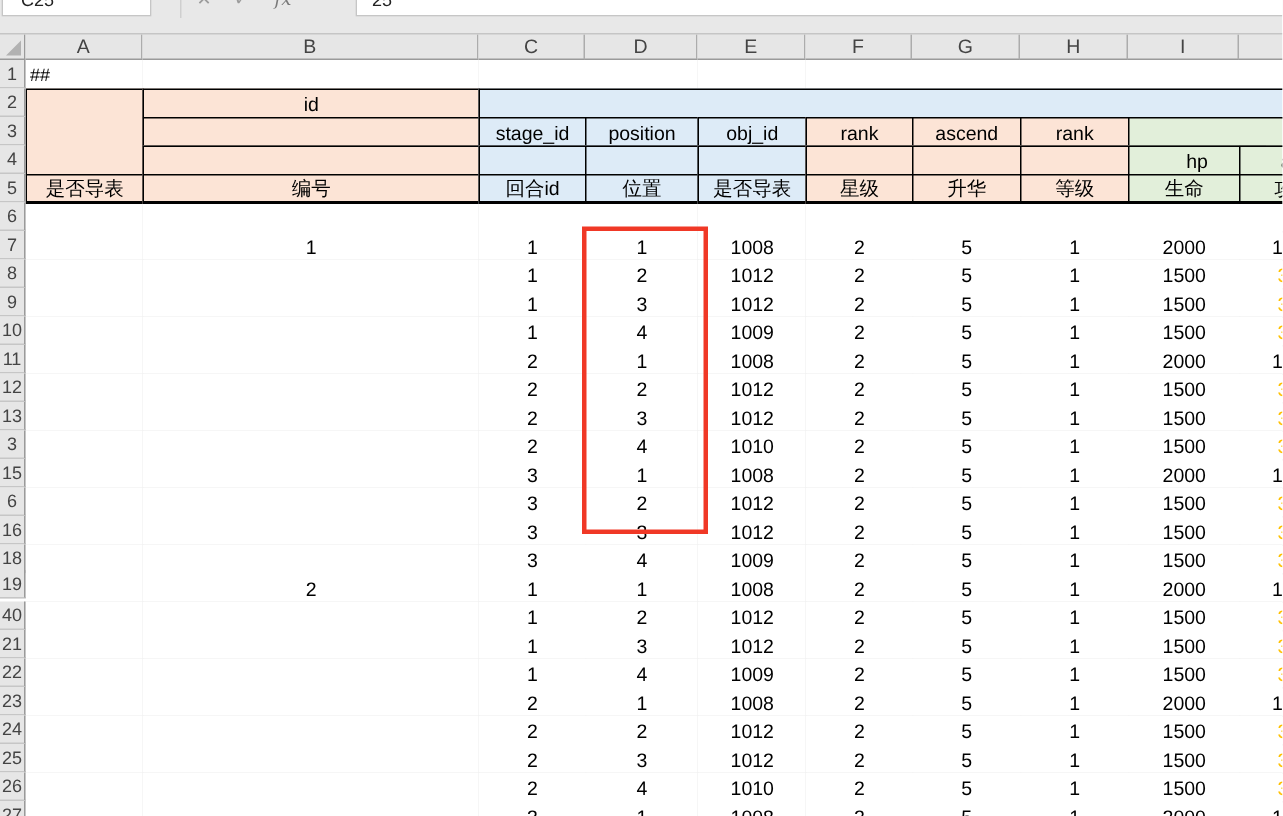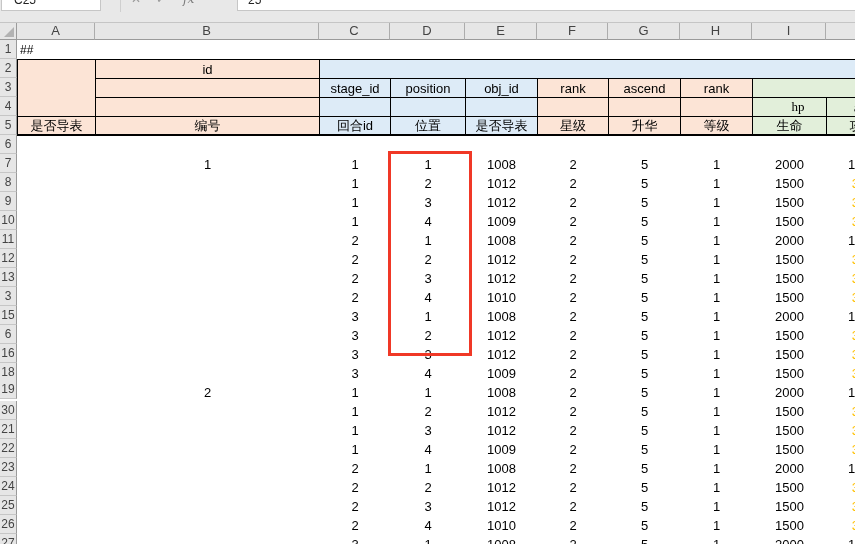--- a/index.html
+++ b/index.html
@@ -347,21 +347,21 @@
       <div class="cell hcell f-pink" style="left: 608px; top: 78px; width: 73px; height: 20px;">ascend</div>
       <div class="cell hcell f-pink" style="left: 680px; top: 78px; width: 73px; height: 20px;">rank</div>
       <div class="cell hcell f-green" style="left: 752px; top: 78px; width: 147px; height: 20px;"></div>
       <div class="cell hcell f-pink" style="left: 95px; top: 97px; width: 225px; height: 20px;"></div>
       <div class="cell hcell f-blue" style="left: 319px; top: 97px; width: 72px; height: 20px;"></div>
       <div class="cell hcell f-blue" style="left: 390px; top: 97px; width: 76px; height: 20px;"></div>
       <div class="cell hcell f-blue" style="left: 465px; top: 97px; width: 73px; height: 20px;"></div>
       <div class="cell hcell f-pink" style="left: 537px; top: 97px; width: 72px; height: 20px;"></div>
       <div class="cell hcell f-pink" style="left: 608px; top: 97px; width: 73px; height: 20px;"></div>
       <div class="cell hcell f-pink" style="left: 680px; top: 97px; width: 73px; height: 20px;"></div>
-      <div class="cell hcell f-green" style="left: 752px; top: 97px; width: 92px; height: 20px; font-family: Liberation Serif, serif;">hp</div>
+      <div class="cell hcell f-green" style="left: 752px; top: 97px; width: 92px; height: 20px;">hp</div>
       <div class="cell hcell f-green" style="left: 826px; top: 97px; width: 73px; height: 20px;">atk</div>
       <div class="cell hcell f-pink thickb" style="left: 17px; top: 116px; width: 79px; height: 20px;">是否导表</div>
       <div class="cell hcell f-pink thickb" style="left: 95px; top: 116px; width: 225px; height: 20px;">编号</div>
       <div class="cell hcell f-blue thickb" style="left: 319px; top: 116px; width: 72px; height: 20px;">回合id</div>
       <div class="cell hcell f-blue thickb" style="left: 390px; top: 116px; width: 76px; height: 20px;">位置</div>
       <div class="cell hcell f-blue thickb" style="left: 465px; top: 116px; width: 73px; height: 20px;">是否导表</div>
       <div class="cell hcell f-pink thickb" style="left: 537px; top: 116px; width: 72px; height: 20px;">星级</div>
       <div class="cell hcell f-pink thickb" style="left: 608px; top: 116px; width: 73px; height: 20px;">升华</div>
       <div class="cell hcell f-pink thickb" style="left: 680px; top: 116px; width: 73px; height: 20px;">等级</div>
       <div class="cell hcell f-green thickb" style="left: 752px; top: 116px; width: 75px; height: 20px;">生命</div>
@@ -561,21 +561,21 @@
     <div class="rowhead" style="top: 211px; height: 19px;">10</div>
     <div class="rowhead" style="top: 230px; height: 19px;">11</div>
     <div class="rowhead" style="top: 249px; height: 19px;">12</div>
     <div class="rowhead" style="top: 268px; height: 19px;">13</div>
     <div class="rowhead" style="top: 287px; height: 19px;">3</div>
     <div class="rowhead" style="top: 306px; height: 19px;">15</div>
     <div class="rowhead" style="top: 325px; height: 19px;">6</div>
     <div class="rowhead" style="top: 344px; height: 19px;">16</div>
     <div class="rowhead" style="top: 363px; height: 19px;">18</div>
     <div class="rowhead" style="top: 380px; height: 19px;">19</div>
-    <div class="rowhead" style="top: 401px; height: 19px;">30</div>
+    <div class="rowhead" style="top: 401px; height: 19px;">40</div>
     <div class="rowhead" style="top: 420px; height: 19px;">21</div>
     <div class="rowhead" style="top: 439px; height: 19px;">22</div>
     <div class="rowhead" style="top: 458px; height: 19px;">23</div>
     <div class="rowhead" style="top: 477px; height: 19px;">24</div>
     <div class="rowhead" style="top: 496px; height: 19px;">25</div>
     <div class="rowhead" style="top: 515px; height: 19px;">26</div>
     <div class="rowhead" style="top: 534px; height: 19px;">27</div>
   </div>
 
 </body></html>

